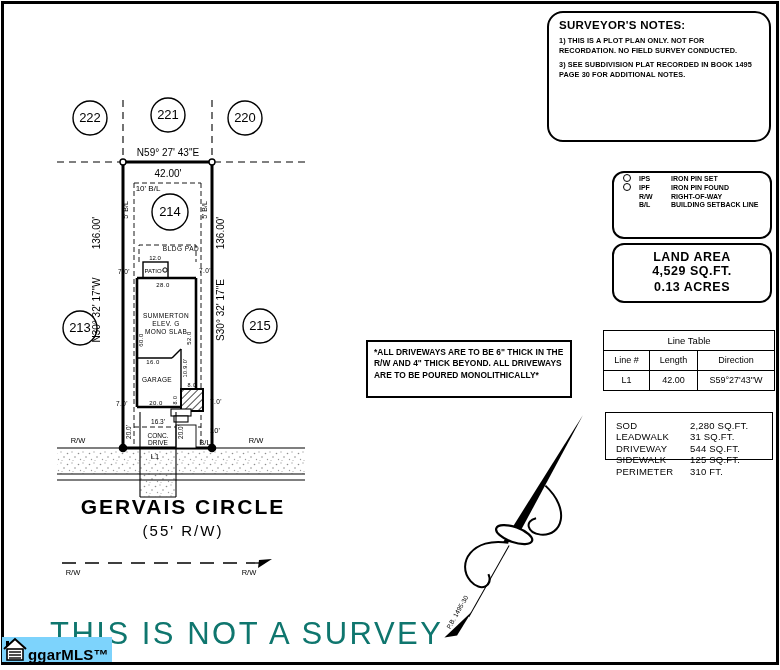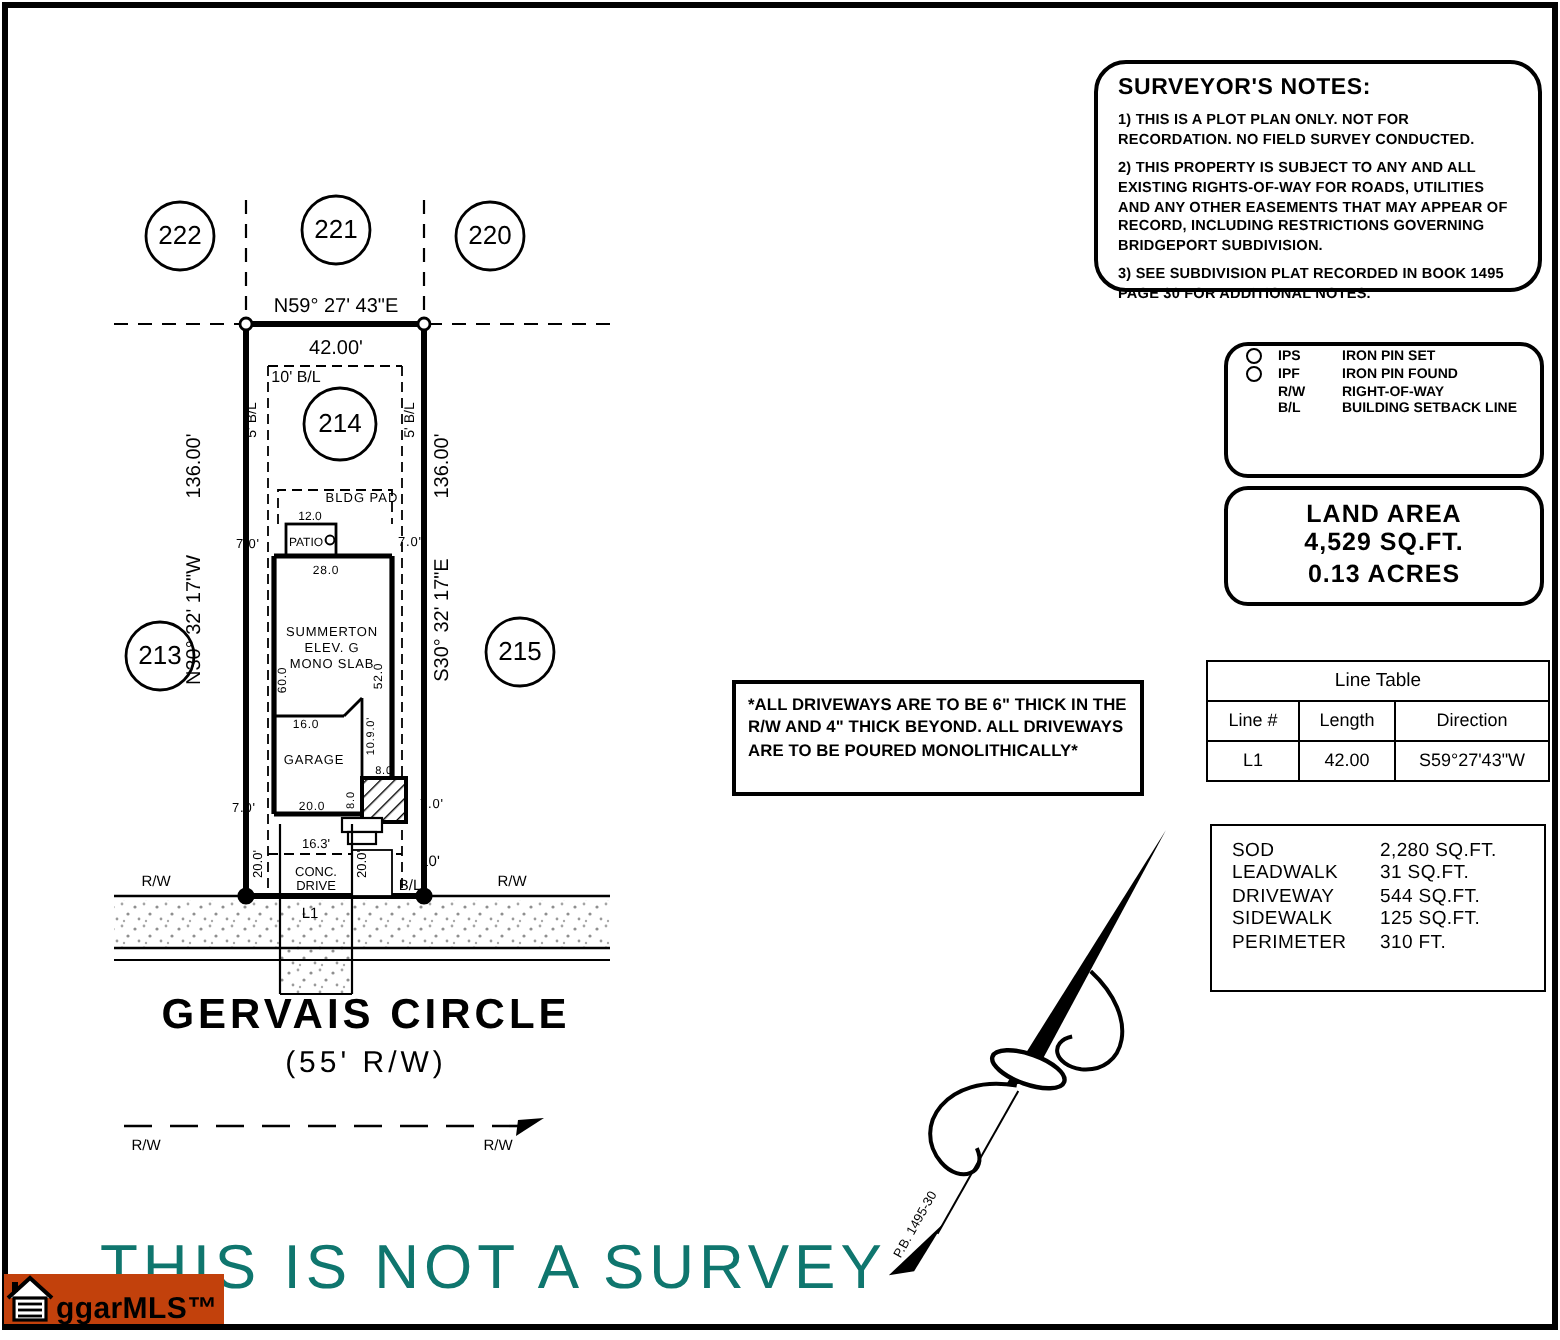--- a/index.html
+++ b/index.html
@@ -2,50 +2,50 @@
 <html><head>
 <meta charset="utf-8">
 <style>
   html,body{margin:0;padding:0;}
   body{width:780px;height:670px;background:#fff;position:relative;overflow:hidden;
        font-family:"Liberation Sans",sans-serif;color:#000;}
   .frame{position:absolute;left:1px;top:1px;width:772px;height:658px;border:3px solid #000;}
   .abs{position:absolute;box-sizing:border-box;background:#fff;}
   
   .rbox{border:2.5px solid #000;border-radius:16px;}
-  .notes{left:547px;top:30px;width:224px;height:116px;padding:6px 10px;}
+  .notes{left:547px;top:11px;width:224px;height:131px;padding:6px 10px;}
   .notes h1{margin:0;font-size:11.5px;font-weight:bold;letter-spacing:.3px;}
   .notes p{margin:5px 0 0;font-size:7.3px;font-weight:600;line-height:1.32;letter-spacing:.1px;}
   .legend{left:612px;top:171px;width:160px;height:68px;border-radius:12px;overflow:hidden;}
   .legend .t{font-size:13px;font-weight:bold;text-align:center;letter-spacing:1px;
              border-bottom:1.5px solid #000;padding:1px 0;}
   .legend .row{display:grid;grid-template-columns:16px 32px 1fr;align-items:center;
                font-size:7px;font-weight:600;padding:1.2px 0 0 9px;}
   .dot{width:6px;height:6px;border:1.8px solid #000;border-radius:50%;}
   .land{left:612px;top:243px;width:160px;height:60px;border-radius:12px;text-align:center;}
   .land .t{font-size:12.5px;font-weight:bold;letter-spacing:.5px;margin-top:5px;}
   .land .v{font-size:12.5px;font-weight:bold;line-height:1.25;letter-spacing:.5px;}
   
   .ltable{left:603px;top:330px;width:172px;border:1.5px solid #000;}
   .ltable .tt{height:19px;line-height:19px;text-align:center;font-size:9.5px;border-bottom:1px solid #000;}
   .ltable .gr{display:grid;grid-template-columns:46px 48px 1fr;}
   .ltable .gr div{height:19px;line-height:19px;text-align:center;font-size:9px;}
   .ltable .hd{border-bottom:1px solid #000;}
   .ltable .gr div:nth-child(1),.ltable .gr div:nth-child(2){border-right:1px solid #000;}
   
-  .qty{left:605px;top:412px;width:168px;height:84px;border:1.5px solid #000;padding:7px 0 0 10px;}
+  .qty{left:605px;top:412px;width:168px;height:48px;border:1.5px solid #000;padding:7px 0 0 10px;}
   .qty .row{display:flex;font-size:9.5px;line-height:11.4px;letter-spacing:.2px;}
   .qty .row b{font-weight:normal;width:74px;}
   
   .dnote{left:366px;top:340px;width:206px;height:58px;border:2px solid #000;
          padding:5px 6px;font-size:8.4px;font-weight:bold;line-height:1.34;letter-spacing:.05px;}
   
   .wm{left:50px;top:616px;font-size:31px;color:#0f766e;letter-spacing:2.5px;white-space:nowrap;
       background:transparent;z-index:4;}
-  .logo{left:2px;top:637px;display:flex;align-items:flex-end;z-index:5;background:#c2410c;padding-right:3px;}
+  .logo{left:2px;top:637px;display:flex;align-items:flex-end;z-index:5;background:#7dd3fc;padding-right:3px;}
   .logo span{font-size:15px;font-weight:bold;letter-spacing:.2px;line-height:15px;}
   svg.plot{position:absolute;left:0;top:0;z-index:2;}
   svg text{fill:#000;font-family:"Liberation Sans",sans-serif;}
 </style>
 </head>
 <body>
 
 <div class="frame"></div>
 
 <svg class="plot" width="780" height="670" viewBox="0 0 780 670">
@@ -199,21 +199,20 @@
     <path d="M-2,148 C-36,160 -38,192 -16,200 C-2,205 7,193 -4,185" fill="#fff" stroke="#000" stroke-width="2"></path>
     <line x1="0" y1="150" x2="0" y2="232" stroke="#000" stroke-width="1"></line>
     <path d="M0,226 L-11,262 L-1,254 Z" fill="#000"></path>
     <text transform="translate(-10,252) rotate(-90)" font-size="6.5px">P.B. 1495-30</text>
   </g>
 </svg>
 
 <div class="abs rbox notes">
   <h1>SURVEYOR'S NOTES:</h1>
   <p>1) THIS IS A PLOT PLAN ONLY. NOT FOR RECORDATION. NO FIELD SURVEY CONDUCTED.</p>
-  <p>2) THIS PROPERTY IS SUBJECT TO ANY AND ALL EXISTING RIGHTS-OF-WAY FOR ROADS, UTILITIES AND ANY OTHER EASEMENTS THAT MAY APPEAR OF RECORD, INCLUDING RESTRICTIONS GOVERNING BRIDGEPORT SUBDIVISION.</p>
   <p>3) SEE SUBDIVISION PLAT RECORDED IN BOOK 1495 PAGE 30 FOR ADDITIONAL NOTES.</p>
 </div>
 
 <div class="abs rbox legend">
   <div class="row">
     <span class="dot"></span>
     <span>IPS</span>
     <span>IRON PIN SET</span>
   </div>
   <div class="row">

